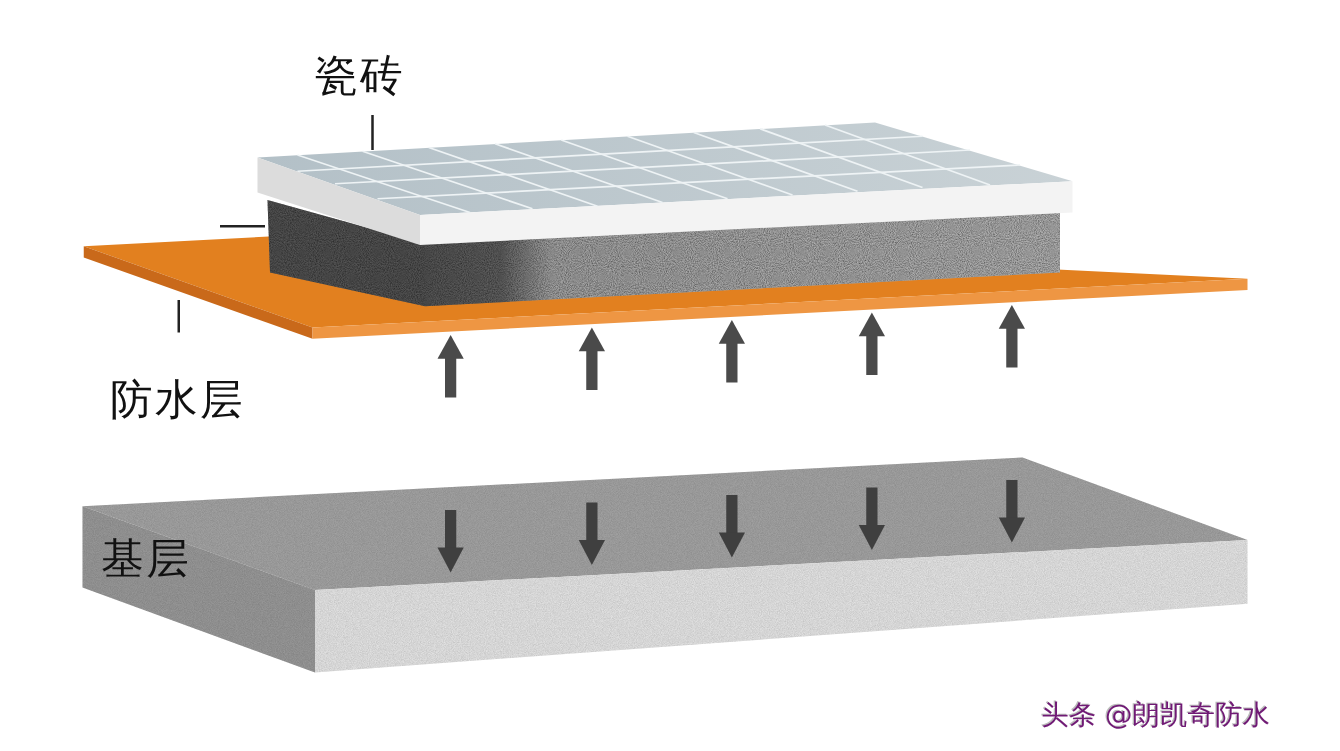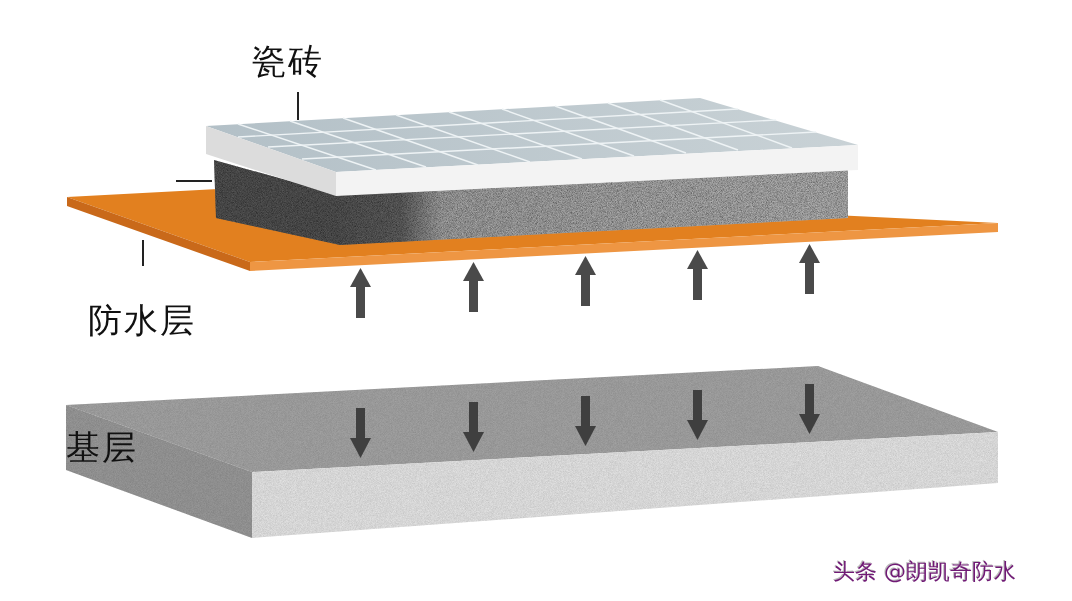--- a/index.html
+++ b/index.html
@@ -128,16 +128,16 @@
 
   
   <div class="label" style="left:252px; top:44px;">瓷砖</div>
   <div class="leader" style="left:297px; top:92px; width:2px; height:28px;"></div>
 
   <div class="leader" style="left:176px; top:180px; width:36px; height:2px;"></div>
 
   <div class="leader" style="left:142px; top:240px; width:2px; height:26px;"></div>
   <div class="label" style="left:88px; top:287px;margin-top:16px;">防水层</div>
 
-  <div class="label" style="left:66px; top:430px;">基层</div>
+  <div class="label" style="left:81px; top:430px;">基层</div>
 
   <div class="watermark" style="left:833px; top:557px;">头条 @朗凯奇防水</div>
 </div>
 
 </body></html>

